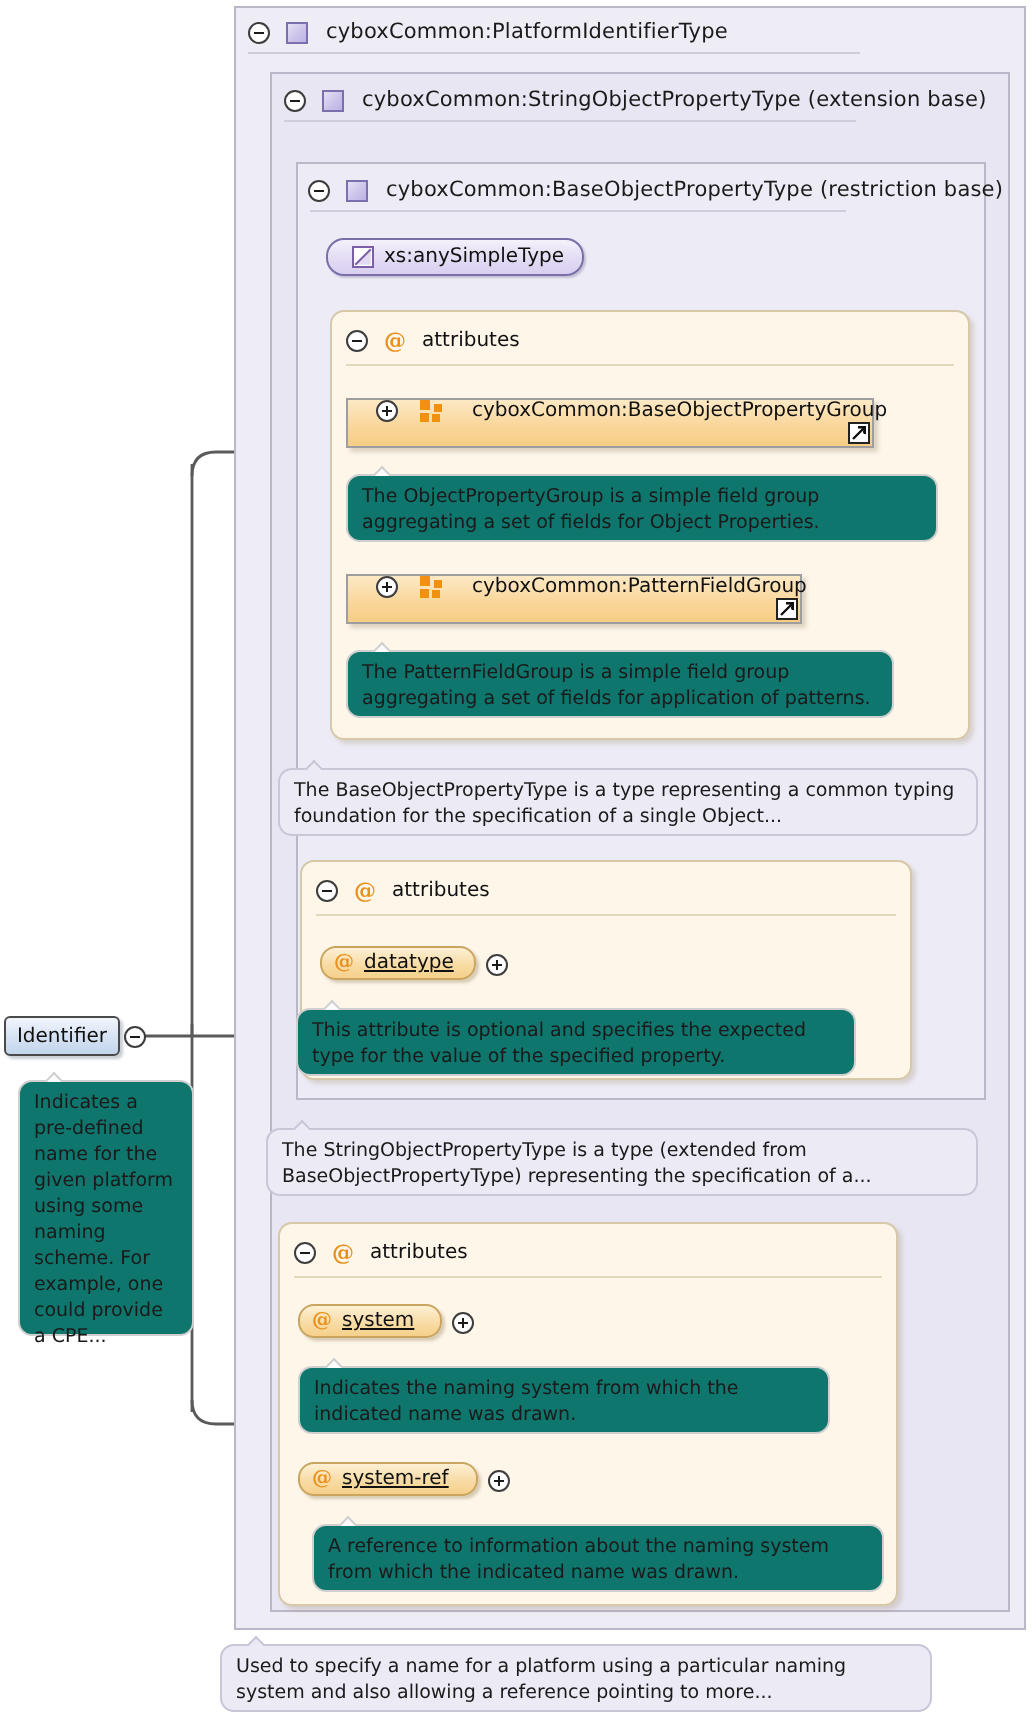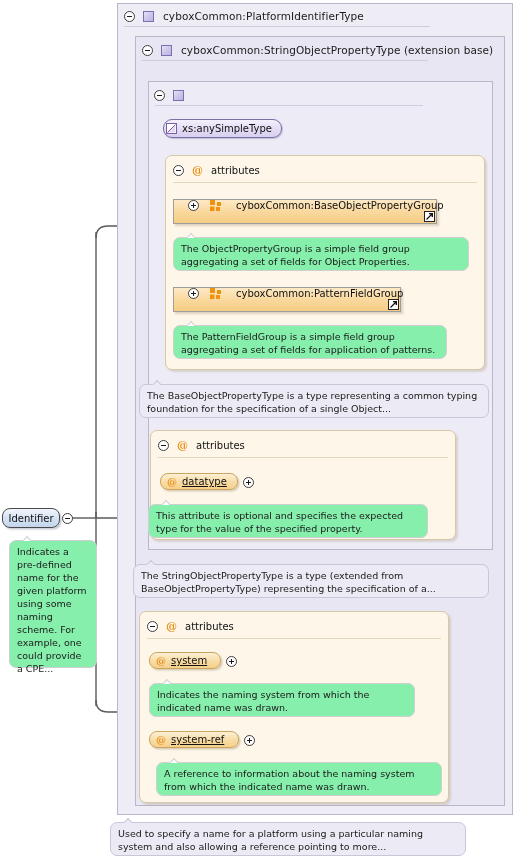--- a/index.html
+++ b/index.html
@@ -75,21 +75,21 @@
 
   
   .simplepill{
     position:absolute;
     height:19px;
     box-sizing:border-box;
     border:1px solid #7a6fa8;
     border-radius:9px;
     background:linear-gradient(180deg,#f4f1fb 0%,#e4ddf4 50%,#d8cfef 100%);
     display:flex;align-items:center;
-    padding:0 9px 0 2px;
+    padding:0 9px 0 12px;
     box-shadow:1px 1px 1px rgba(120,110,150,.35);
   }
   .tri{
     width:11px;height:11px;flex:0 0 auto;margin-right:5px;
   }
   .simplepill .lbl{font-size:10px;color:#111;white-space:nowrap;}
 
   
   .attrbox{
     position:absolute;
@@ -137,39 +137,39 @@
     display:flex;align-items:center;padding:0 10px 0 6px;
     box-shadow:1.5px 1.5px 1.5px rgba(150,125,85,.35);
   }
   .attrpill .at{margin-right:5px;font-size:10px;}
   .attrpill .lbl{font-size:10px;color:#111;white-space:nowrap;text-decoration:underline;}
 
   
   .anno{
     position:absolute;box-sizing:border-box;
     border:1px solid #cfcfcf;border-radius:7px;
-    background:#86efac;
+    background:#0f766e;
     padding:4px 7px 4px 7px;
     font-size:9.5px;line-height:13px;color:#1a1a1a;
   }
   .anno.lav{background:#eceaf4;border-color:#c9c6d8;}
   .anno .tail,.anno .tail2{
     position:absolute;width:9px;height:6px;top:-6px;left:12px;overflow:hidden;
   }
   .anno .tail::after{
     content:"";position:absolute;left:0;top:3px;width:9px;height:9px;
     background:#fbfbfb;border-left:1px solid #cfcfcf;border-top:1px solid #cfcfcf;
     transform:rotate(45deg);transform-origin:center;
   }
   .anno.lav .tail::after{background:#eceaf4;border-color:#c9c6d8;}
 
   
   .elempill{
     position:absolute;height:20px;box-sizing:border-box;
-    border:1px solid #4a4a4a;border-radius:8px;
+    border:1px solid #4a4a4a;border-radius:3px;
     background:linear-gradient(180deg,#f2f6fc 0%,#d8e4f4 48%,#c3d5ec 100%);
     display:flex;align-items:center;justify-content:center;
     padding:0 20px;
     box-shadow:1.5px 1.5px 1.5px rgba(120,130,150,.4);
   }
   .elempill .lbl{font-size:10px;color:#111;white-space:nowrap;}
 </style>
 </head>
 <body>
 
@@ -207,20 +207,21 @@
     <div class="sq" style="margin-left:8px;"></div>
     <span class="ttl" style="margin-left:9px;">cyboxCommon:StringObjectPropertyType (extension base)</span>
   </div>
   <div class="hrule" style="left:142px;top:60px;width:286px;"></div>
 
   <div class="typebox lvl3" style="left:148px;top:81px;width:345px;height:469px;"></div>
 
   <div class="typehead" style="left:154px;top:86px;">
     <div class="pm"></div>
     <div class="sq" style="margin-left:8px;"></div>
+    <span class="ttl" style="margin-left:9px;">cyboxCommon:BaseObjectPropertyType (restriction base)</span>
   </div>
   <div class="hrule" style="left:155px;top:105px;width:268px;"></div>
 
   <div class="simplepill" style="left:163px;top:119px;">
     <svg class="tri" viewBox="0 0 11 11">
       <rect x="0.5" y="0.5" width="10" height="10" fill="#ffffff" stroke="#7a5fa8" stroke-width="1"></rect>
       <path d="M1.6,9.4 L9.4,1.6 L9.4,9.4 Z" fill="#e3daf3"></path>
       <path d="M1.6,9.4 L9.4,1.6" stroke="#7a5fa8" stroke-width="1" fill="none"></path>
     </svg>
     <span class="lbl">xs:anySimpleType</span>

